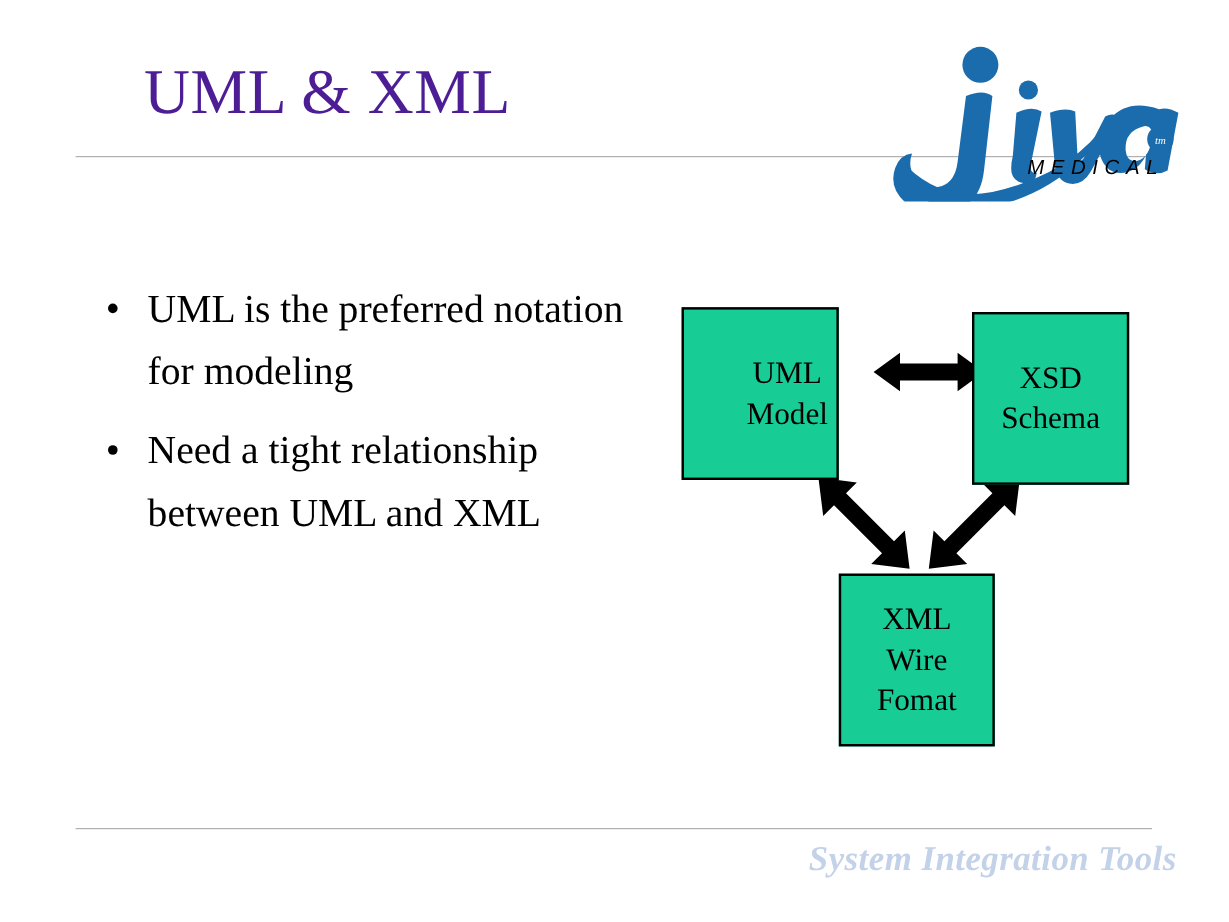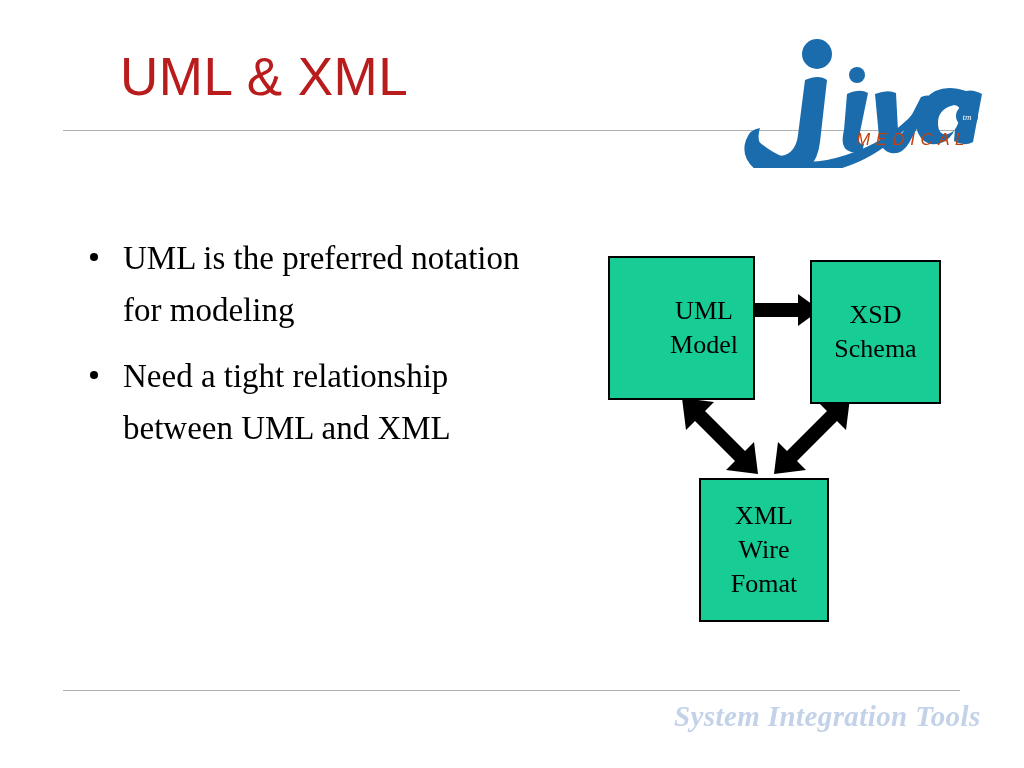--- a/index.html
+++ b/index.html
@@ -24,22 +24,22 @@
   }
 
   
   .title {
     position: absolute;
     left: 120px;
     top: 46px;
     width: 600px;
     font-size: 53px;
     line-height: 62px;
-    color: #b91c1c;
-    font-family: Liberation Sans, sans-serif;
+    color: #4c1d95;
+    font-family: Liberation Serif, serif;
     font-weight: normal;
     letter-spacing: 0.5px;
     white-space: nowrap;
   }
 
   
   .rule {
     position: absolute;
     left: 63px;
     width: 897px;
@@ -62,21 +62,21 @@
   .logo svg { display: block; }
 
   .logo-medical {
     position: absolute;
     left: 856px;
     top: 130px;
     font-family: "Liberation Sans", "DejaVu Sans", sans-serif;
     font-size: 17px;
     font-style: italic;
     letter-spacing: 5.5px;
-    color: #c2410c;
+    color: #000000;
     white-space: nowrap;
   }
 
   
   .bullets {
     position: absolute;
     left: 86px;
     top: 232px;
     width: 470px;
   }
@@ -119,21 +119,21 @@
     display: flex;
     flex-direction: column;
     align-items: center;
     justify-content: center;
     font-family: "Liberation Serif", "DejaVu Serif", serif;
     font-size: 26px;
     line-height: 34px;
     color: #000000;
     text-align: center;
   }
-  #box-uml    { left: 608px; top: 256px; width: 147px; height: 144px; padding-left: 45px; }
+  #box-uml    { left: 568px; top: 256px; width: 131px; height: 144px; padding-left: 45px; }
   #box-xsd    { left: 810px; top: 260px; width: 131px; height: 144px; }
   #box-xml    { left: 699px; top: 478px; width: 130px; height: 144px; }
 
   .dbox .line { display: block; }
 
   
   .footer {
     position: absolute;
     left: 674px;
     top: 700px;

